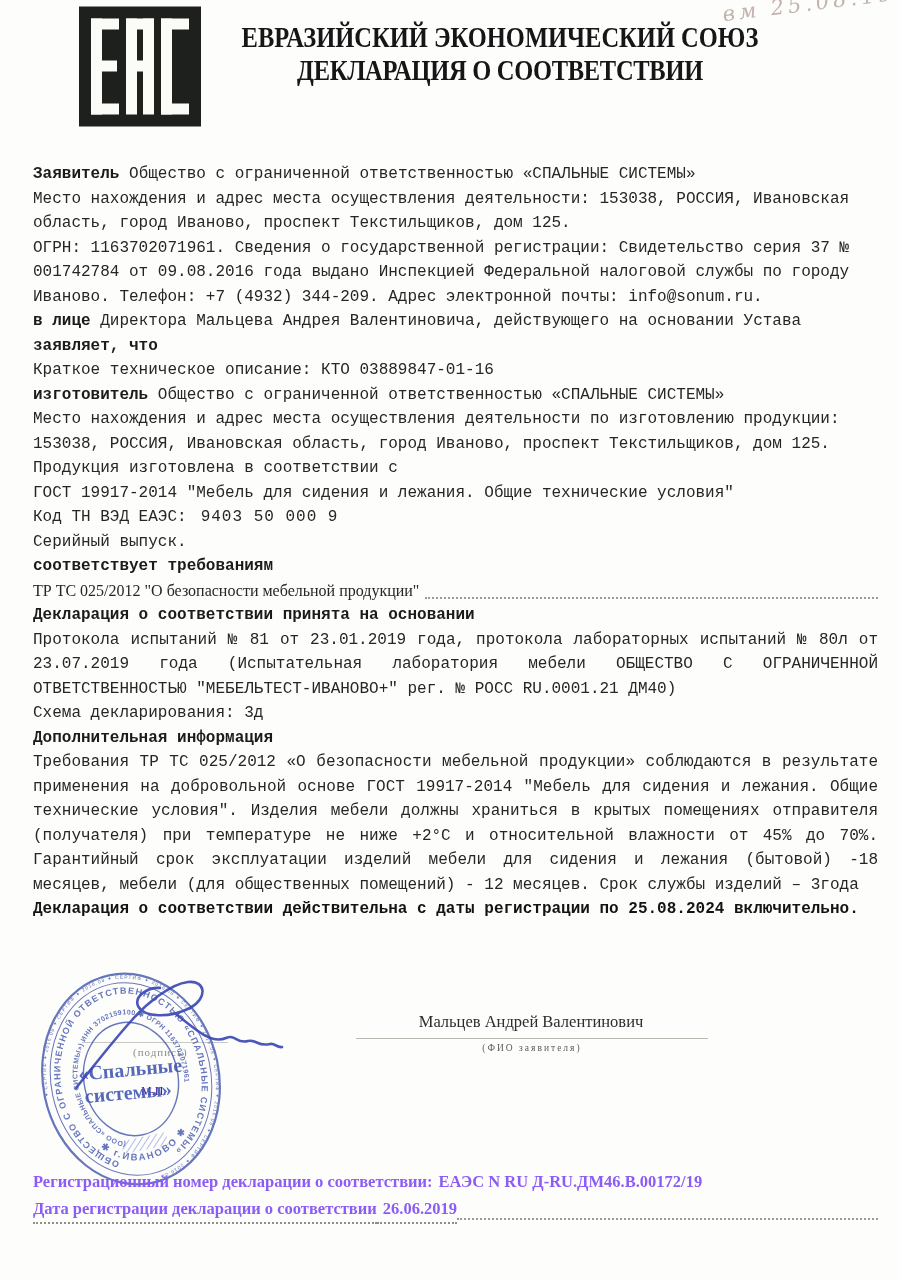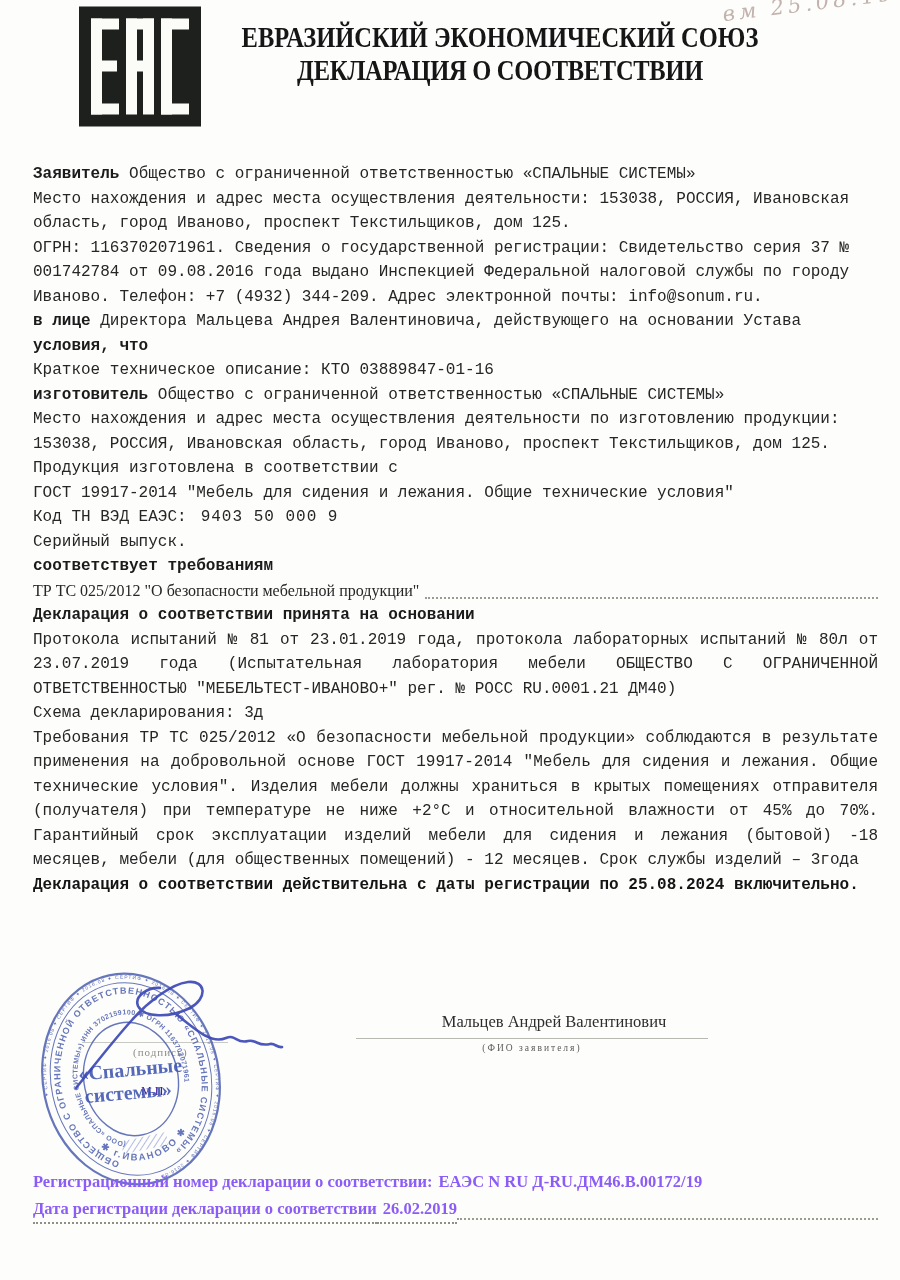--- a/index.html
+++ b/index.html
@@ -38,21 +38,21 @@
   .leader-row{display:flex; align-items:flex-end;}
   .leader-row .txt{white-space:nowrap;}
   .leader{flex:1 1 auto; border-bottom:2px dotted #9b9b93; margin:0 0 4px 6px; min-width:20px;}
   .tnved-val{padding-left:14px; letter-spacing:1px;}
   .validity{font-weight:bold; color:#141414;}
   
   .sig-line{position:absolute; left:82px; top:1042px; width:146px; border-top:1.5px solid #c9c9c4;}
   .podpis{position:absolute; left:133px; top:1046px; font-size:11px; color:#8d8d88; letter-spacing:1px;text-align:center;}
   .mp{position:absolute; left:141px; top:1084px; font-size:12px; color:#4c1d95;}
   .stamp-svg{position:absolute; left:24px; top:954px; width:290px; height:250px;}
-  .fio{position:absolute; left:424px; top:1012px; width:260px; text-align:center; font-size:16.5px; color:#2d2d2d;}
+  .fio{position:absolute; left:401px; top:1012px; width:260px; text-align:center; font-size:16.5px; color:#2d2d2d;}
   .fio-line{position:absolute; left:356px; top:1038px; width:352px; border-top:1.5px solid #b9b9b2;}
   .fio-label{position:absolute; left:356px; top:1043px; width:352px; text-align:center; font-size:9.5px; color:#5c5c58; letter-spacing:2px;}
   
   .registration{
     position:absolute; left:33px; top:1168px; width:845px;
     font-weight:bold; font-size:16.5px; line-height:27px; color:#8b5cf6;
   }
   .reg-row{display:flex; align-items:flex-end;}
   .reg-row .txt{white-space:nowrap;}
   .reg-val{padding-left:6px;}
@@ -88,36 +88,37 @@
   <div class="titles">
     <div class="t1">ЕВРАЗИЙСКИЙ ЭКОНОМИЧЕСКИЙ СОЮЗ</div>
     <div class="t2">ДЕКЛАРАЦИЯ О СООТВЕТСТВИИ</div>
   </div>
 
   <div class="content">
     <p><span class="b">Заявитель</span> <span>Общество с ограниченной ответственностью «СПАЛЬНЫЕ СИСТЕМЫ»</span></p>
     <p class="mt2">Место нахождения и адрес места осуществления деятельности: 153038, РОССИЯ, Ивановская область, город Иваново, проспект Текстильщиков, дом 125.</p>
     <p class="mt2">ОГРН: 1163702071961. Сведения о государственной регистрации: Свидетельство серия 37 № 001742784 от 09.08.2016 года выдано Инспекцией Федеральной налоговой службы по городу Иваново. Телефон: +7 (4932) 344-209. Адрес электронной почты: info@sonum.ru.</p>
     <p class="mt2"><span class="b">в лице</span> <span>Директора Мальцева Андрея Валентиновича, действующего на основании Устава</span></p>
-    <p class="b mt2">условия, что</p>
+    <p class="b mt2">заявляет, что</p>
     <p>Краткое техническое описание: КТО 03889847-01-16</p>
     <p class="mt4"><span class="b">изготовитель</span> <span>Общество с ограниченной ответственностью «СПАЛЬНЫЕ СИСТЕМЫ»</span></p>
     <p>Место нахождения и адрес места осуществления деятельности по изготовлению продукции: 153038, РОССИЯ, Ивановская область, город Иваново, проспект Текстильщиков, дом 125.</p>
     <p class="mt6">Продукция изготовлена в соответствии с</p>
     <p>ГОСТ 19917-2014 "Мебель для сидения и лежания. Общие технические  условия"</p>
     <p class="mt4"><span>Код ТН ВЭД ЕАЭС:</span><span class="tnved-val">9403 50 000 9</span></p>
     <p class="mt4">Серийный выпуск.</p>
     <p class="b mt2">соответствует требованиям</p>
     <div class="leader-row">
       <span class="txt">ТР ТС 025/2012 "О безопасности мебельной  продукции"</span>
       <span class="leader"></span>
     </div>
     <p class="b">Декларация о соответствии принята на основании</p>
     <p class="just">Протокола испытаний № 81 от 23.01.2019 года, протокола лабораторных испытаний № 80л от 23.07.2019 года (Испытательная лаборатория мебели ОБЩЕСТВО С ОГРАНИЧЕННОЙ ОТВЕТСТВЕННОСТЬЮ "МЕБЕЛЬТЕСТ-ИВАНОВО+" рег. № РОСС RU.0001.21 ДМ40)</p>
     <p>Схема декларирования: 3д</p>
+    <p class="b mt6">Дополнительная информация</p>
     <p class="just mt2">Требования ТР ТС 025/2012 «О безопасности мебельной продукции» соблюдаются в результате применения на добровольной основе ГОСТ 19917-2014 "Мебель для сидения и лежания. Общие технические условия".  Изделия мебели должны храниться в крытых помещениях отправителя (получателя) при температуре не ниже +2°С и относительной влажности от 45% до 70%. Гарантийный срок эксплуатации изделий мебели для сидения и лежания (бытовой) -18 месяцев, мебели (для общественных помещений) - 12 месяцев. Срок службы изделий – 3года</p>
     <p class="validity mt12"><span>Декларация о соответствии действительна с даты регистрации по</span> <span>25.08.2024</span> <span>включительно.</span></p>
   </div>
 
   <div class="sig-line"></div>
   <div class="podpis">(подпись)</div>
   <div class="mp">М.П.</div>
 
   <div class="fio">Мальцев Андрей Валентинович</div>
   <div class="fio-line"></div>
@@ -161,18 +162,18 @@
       <path d="M 152 60 C 174 78 188 90 202 84 C 212 80 212 90 224 87 C 232 85 234 93 246 90 C 251 89 253 94 258 93"></path>
     </g>
   </svg>
 
   <div class="registration">
     <div>
       <span>Регистрационный номер декларации о соответствии:</span><span class="reg-val">ЕАЭС N RU Д-RU.ДМ46.В.00172/19</span>
     </div>
     <div class="reg-row">
       <span class="txt dotted-under">Дата регистрации декларации о соответствии</span>
-      <span class="txt dotted-under reg-val">26.02.2019</span>
+      <span class="txt dotted-under reg-val">26.06.2019</span>
       <span class="leader" style="margin-left:0;"></span>
     </div>
   </div>
 
 </div>
 
 </body></html>

